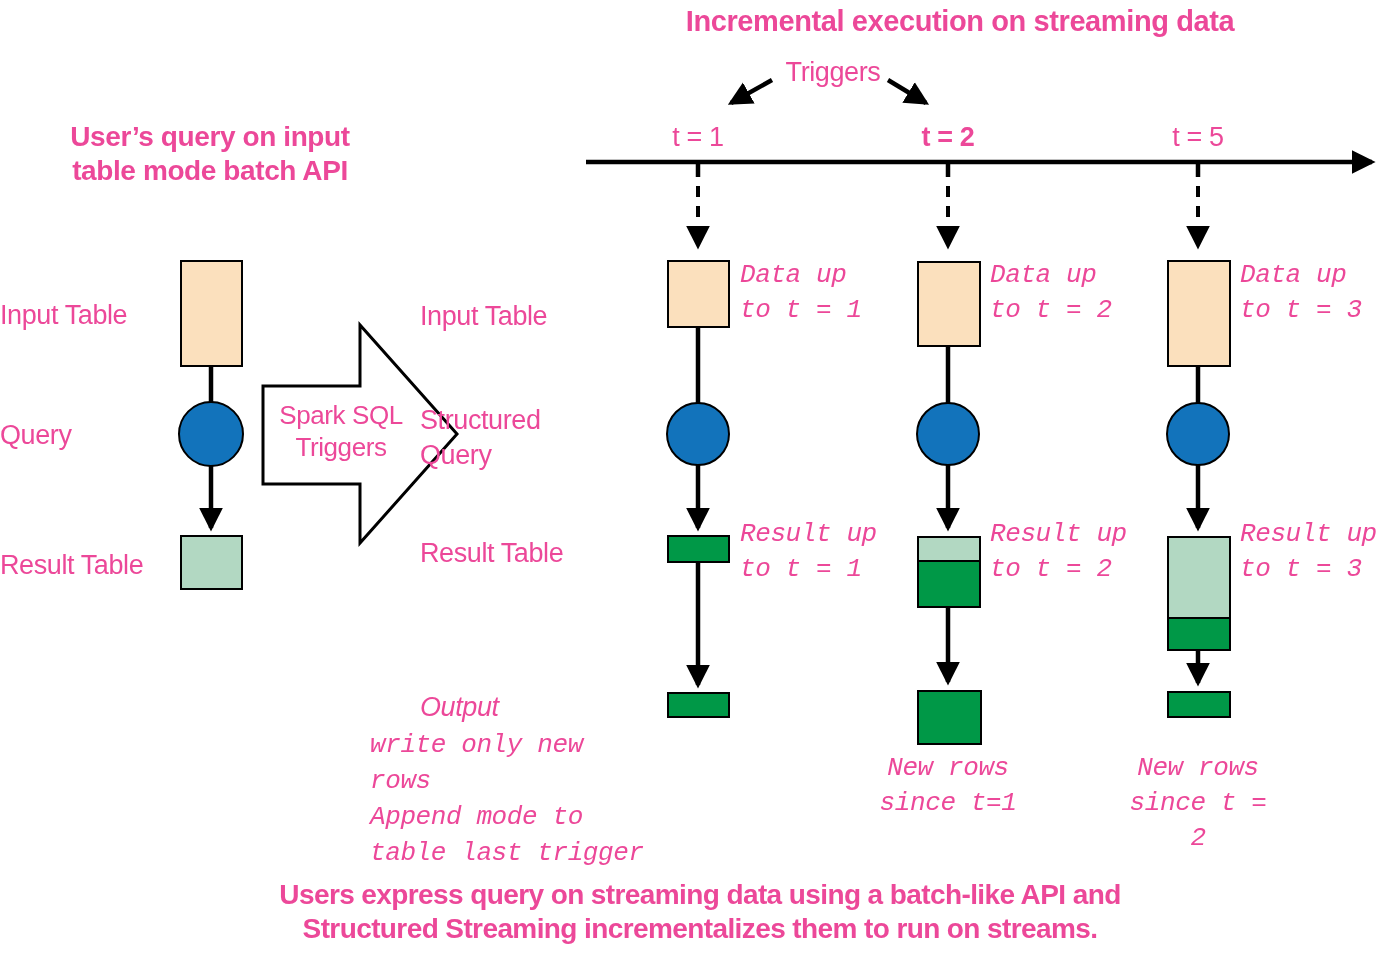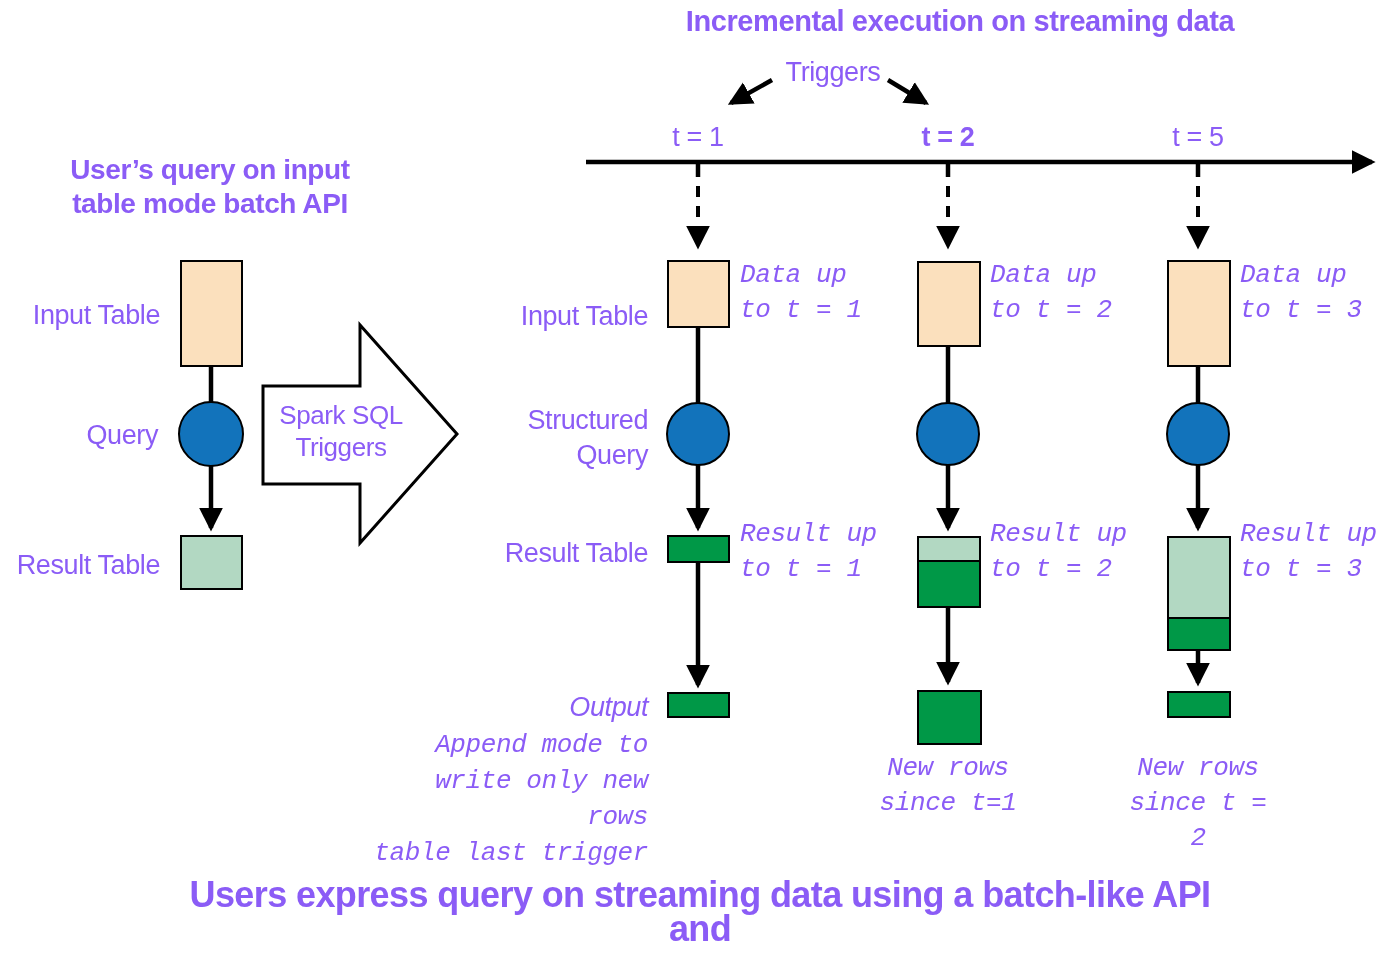--- a/index.html
+++ b/index.html
@@ -1,23 +1,23 @@
 <!DOCTYPE html>
 <html><head>
 <meta charset="utf-8">
 <style>
   html,body{margin:0;padding:0;background:#fff;}
   #canvas{
     position:relative;width:1397px;height:957px;background:#ffffff;overflow:hidden;
-    font-family:"Liberation Sans",sans-serif;color:#8b5cf6;
+    font-family:"Liberation Sans",sans-serif;color:#ec4899;
   }
   .lbl{position:absolute;letter-spacing:-0.4px;line-height:33px;font-size:27px;white-space:nowrap;}
   .bold{font-weight:bold;}
   .it{font-style:italic;font-family:Liberation Mono, monospace;}
-  .tr{text-align:right;}
+  .tr{}
   .tc{text-align:center;}
   .wrap{white-space:normal;}
   .box{position:absolute;border:2.5px solid #000;box-sizing:border-box;}
   .tan{background:#fbe0bd;}
   .blue{background:#1273bb;border-radius:50%;}
   .lg{background:#b2d8c2;}
   .dg{background:#009847;}
   .seg-dark{position:absolute;left:0;right:0;bottom:0;background:#009847;border-top:2.5px solid #000;}
   svg{position:absolute;left:0;top:0;}
   .line-block span{display:block;}
@@ -65,21 +65,21 @@
   </svg>
 
   <div class="lbl bold tc" style="left:580px;top:5px;width:760px;font-size:29px;">Incremental execution on streaming data</div>
 
   <div class="lbl tc" style="left:763px;top:56px;width:140px;">Triggers</div>
 
   <div class="lbl tc" style="left:658px;top:121px;width:80px;">t = 1</div>
   <div class="lbl tc" style="left:908px;top:121px;width:80px;font-weight:bold;">t = 2</div>
   <div class="lbl tc" style="left:1158px;top:121px;width:80px;">t = 5</div>
 
-  <div class="lbl bold tc wrap line-block" style="left:40px;top:120px;width:340px;font-size:28px;line-height:34px;margin-top:33px;">
+  <div class="lbl bold tc wrap line-block" style="left:40px;top:120px;width:340px;font-size:28px;line-height:34px;">
     <span>User’s query on input</span>
     <span>table mode batch API</span>
   </div>
 
   <div class="lbl tr" style="left:0px;top:299px;width:160px;">Input Table</div>
   <div class="box tan" style="left:180px;top:260px;width:63px;height:107px;"></div>
 
   <div class="lbl tr" style="left:0px;top:419px;width:158px;">Query</div>
   <div class="box blue" style="left:178px;top:401px;width:66px;height:66px;"></div>
 
@@ -92,22 +92,22 @@
   </div>
 
   <div class="lbl tr" style="left:420px;top:300px;width:228px;">Input Table</div>
   <div class="lbl tr wrap line-block" style="left:420px;top:403px;width:228px;line-height:35px;">
     <span>Structured</span>
     <span>Query</span>
   </div>
   <div class="lbl tr" style="left:420px;top:537px;width:228px;">Result Table</div>
   <div class="lbl tr" style="left:420px;top:691px;width:228px;font-style:italic;">Output</div>
   <div class="lbl tr it wrap line-block" style="left:370px;top:727px;width:278px;font-size:26px;line-height:36px;">
+    <span>write only new rows</span>
     <span>Append mode to</span>
-    <span>write only new rows</span>
     <span>table last trigger</span>
   </div>
 
   <div class="box tan" style="left:667px;top:260px;width:63px;height:68px;"></div>
   <div class="lbl it wrap line-block" style="left:740px;top:258px;width:130px;font-size:26px;line-height:35px;">
     <span>Data up</span>
     <span>to t = 1</span>
   </div>
   <div class="box blue" style="left:666px;top:402px;width:64px;height:64px;"></div>
   <div class="box dg" style="left:667px;top:535px;width:63px;height:28px;"></div>
@@ -148,17 +148,18 @@
   <div class="lbl it wrap line-block" style="left:1240px;top:517px;width:140px;font-size:26px;line-height:35px;">
     <span>Result up</span>
     <span>to t = 3</span>
   </div>
   <div class="box dg" style="left:1167px;top:691px;width:64px;height:27px;"></div>
   <div class="lbl it tc wrap line-block" style="left:1118px;top:751px;width:160px;font-size:26px;line-height:35px;">
     <span>New rows</span>
     <span>since t = 2</span>
   </div>
 
-  <div class="lbl bold tc wrap line-block" style="left:160px;top:878px;width:1080px;font-size:36px;line-height:34px;letter-spacing:-0.6px;">
+  <div class="lbl bold tc wrap line-block" style="left:160px;top:878px;width:1080px;font-size:28px;line-height:34px;letter-spacing:-0.6px;">
     <span>Users express query on streaming data using a batch-like API and</span>
+    <span>Structured Streaming incrementalizes them to run on streams.</span>
   </div>
 
 </div>
 
 </body></html>

